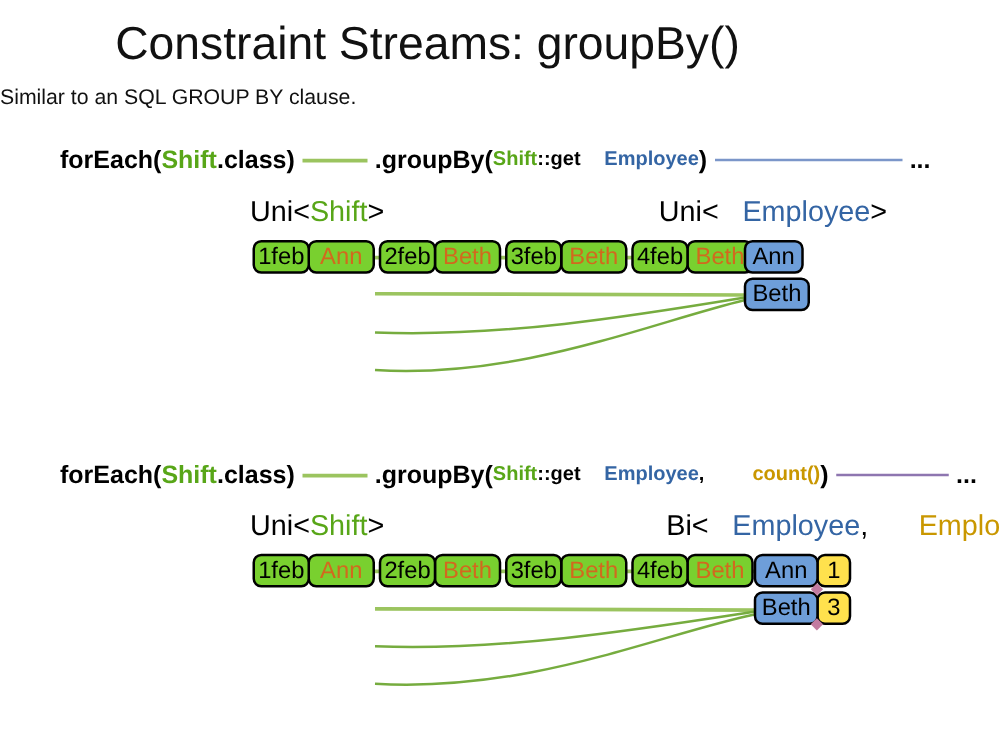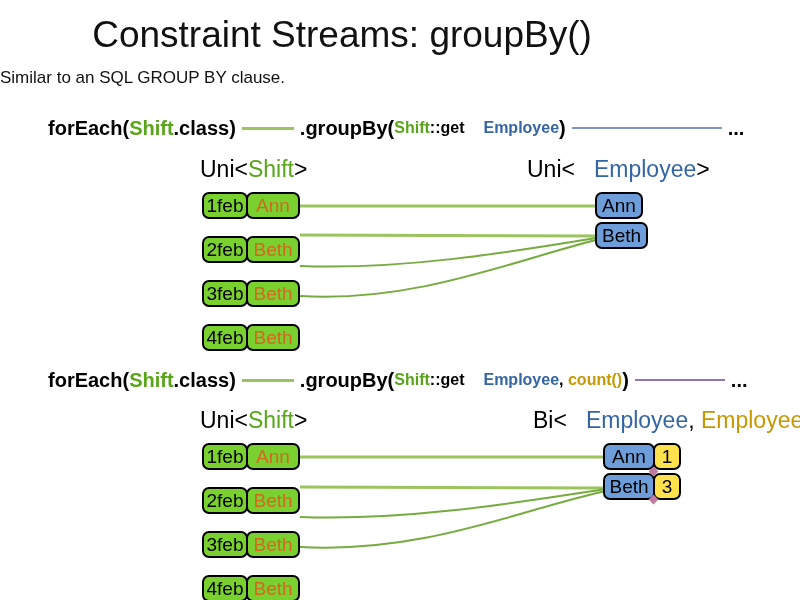--- a/index.html
+++ b/index.html
@@ -12,31 +12,31 @@
 
   
   .title{top:14px;left:0;width:684px;text-align:center;font-size:37px;letter-spacing:0;color:#111;}
   .subtitle{top:68px;left:0;width:800px;text-align:left;font-size:17px;color:#111;}
 
   
   .code-line{height:28px;display:flex;align-items:center;font-size:20px;white-space:pre;font-weight:bold;}
   .code-line .sm{font-size:16px;}
   .t-green{color:var(--green_text);}
   .t-blue{color:var(--blue_text);padding-left:19px;}
-  .t-gold{color:var(--gold_text);}
+  .t-gold{color:var(--gold_text);margin-left:34px;}
   .conn{height:0;border-top:3px solid var(--line_green_light);margin:0 6px;}
   .conn.green{width:52px;}
   .conn.blue{width:150px;border-top:2px solid var(--line_blue);}
   .conn.purple{width:90px;border-top:2px solid var(--line_purple);}
 
   
   .type-label{font-size:23px;height:24px;white-space:pre;}
 
   
-  .shift-table{left:202px;display:flex;flex-direction:column;gap:17px;z-index:2;}
+  .shift-table{left:202px;display:flex;gap:3px;z-index:2;}
   .shift-row{display:flex;}
   .cell{box-sizing:border-box;height:27px;border:2px solid #000;border-radius:7px;
         background:var(--green_box);display:flex;align-items:center;justify-content:center;
         font-size:19px;}
   .cell.date{width:46px;color:#000;z-index:2;}
   .cell.name{width:54px;margin-left:-2px;color:var(--orange_text);}
 
   
   .result-col{display:flex;flex-direction:column;gap:3px;z-index:2;}
   .pair-row{display:flex;}

